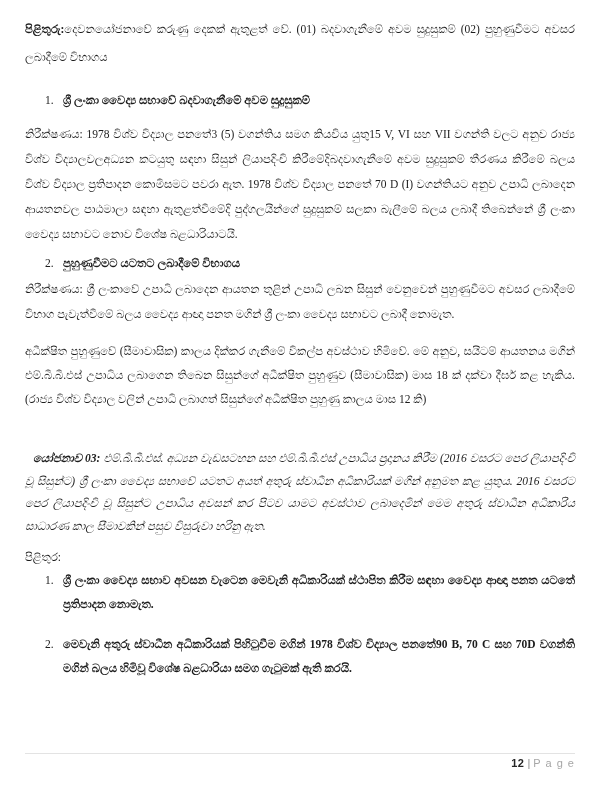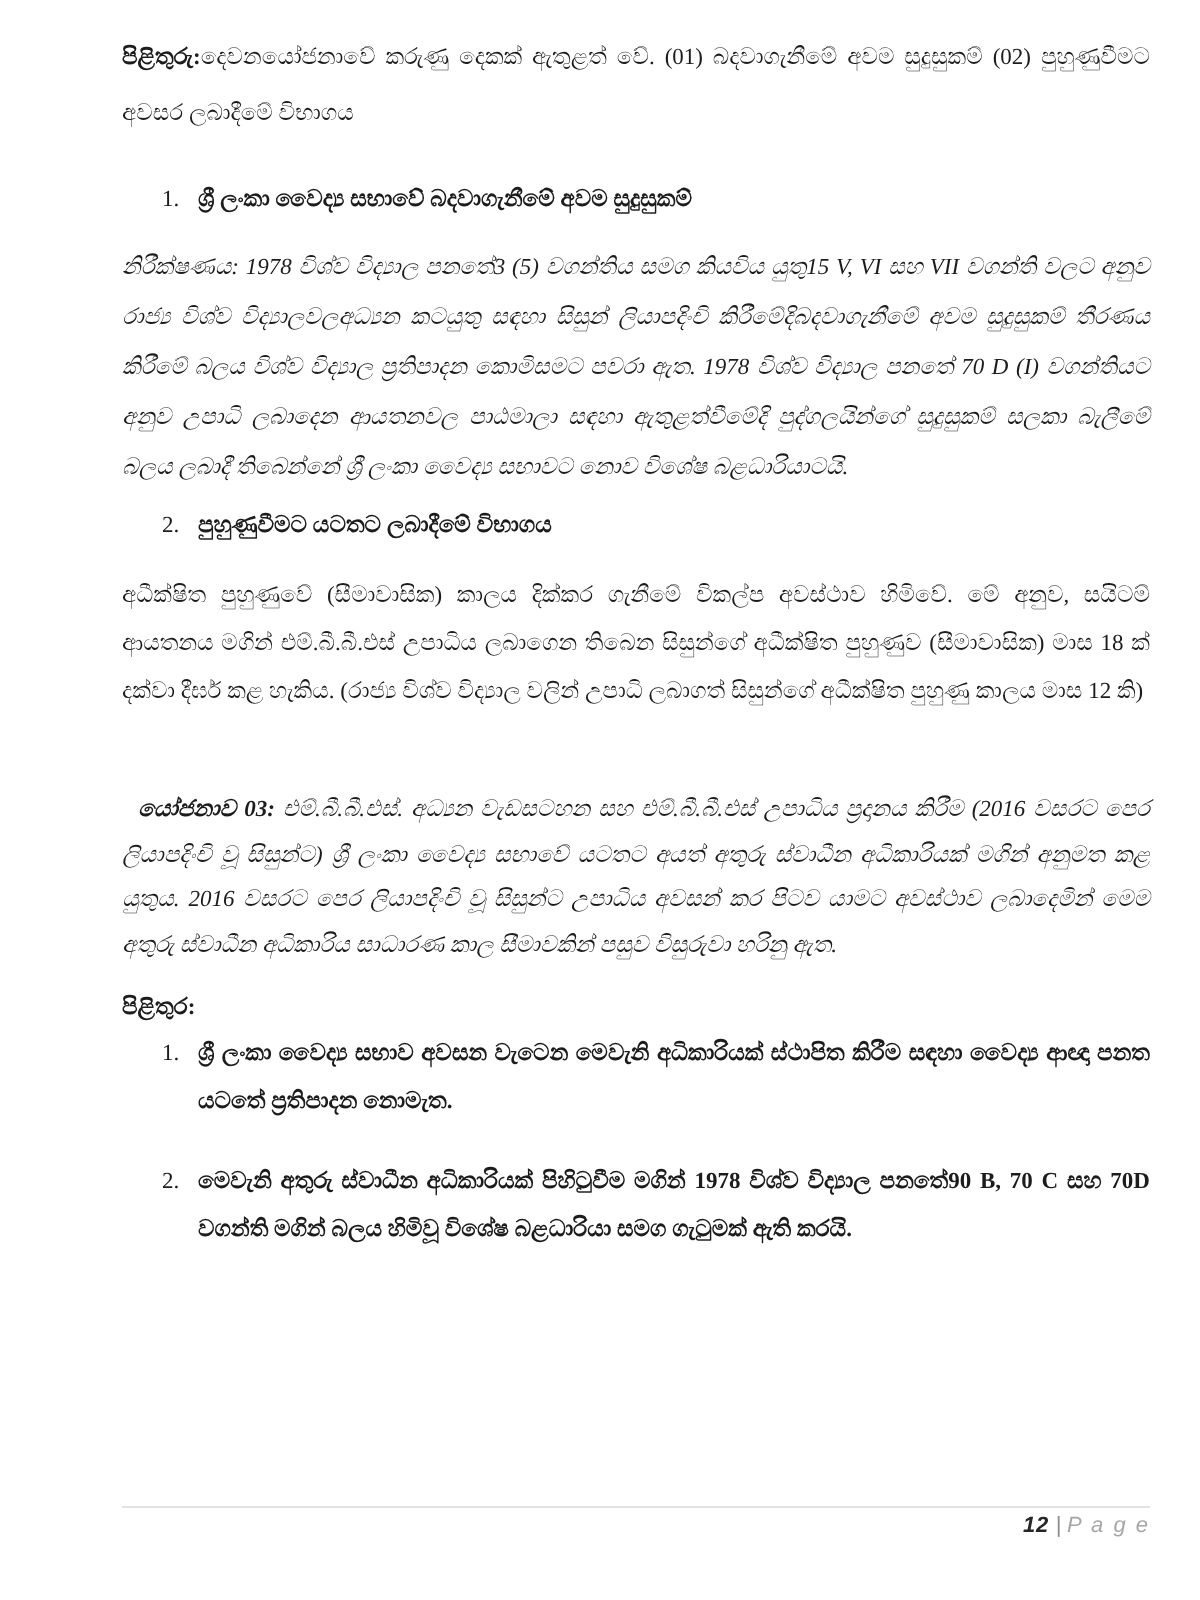--- a/index.html
+++ b/index.html
@@ -8,37 +8,36 @@
     background: #ffffff;
     position: relative;
     font-family: "Liberation Serif", "DejaVu Serif", serif;
     color: #1c1c1c;
     overflow: hidden;
   }
   .page {
     position: absolute;
     inset: 0;
     padding: 15px 25px 0 25px;
-    margin-left: 36px;
   }
   .para {
     font-size: 11.5px;
     line-height: 25px;
     text-align: justify;
   }
   .intro { line-height: 28px; margin-bottom: 18px; }
   .lead { font-weight: bold; }
-  .obs1 { margin-top: 11px; line-height: 25px; font-style: italic; }
+  .obs1 { margin-top: 11px; line-height: 25px; }
   .obs2 { margin-top: 3px; line-height: 25px; }
   .internship { margin-top: 12px; line-height: 24px; }
   .proposal { margin-top: 36px; line-height: 22.5px; text-indent: 8px; font-style: italic; }
   .answer-heading {
     margin-top: 9px;
     font-size: 11.5px;
-    font-weight: bold;
+    font-weight: normal;
     line-height: 22px;
   }
   .num-item {
     display: flex;
     margin-left: 20px;
     font-size: 11.5px;
   }
   .num-item .num {
     flex: none;
     width: 18px;
@@ -59,21 +58,20 @@
   .footer {
     position: absolute;
     left: 25px;
     right: 25px;
     top: 753px;
     border-top: 1px solid #e3e3e3;
     text-align: right;
     padding-top: 3px;
     font-family: "Liberation Sans", "DejaVu Sans", sans-serif;
     font-size: 11px;
-    font-style: italic;
   }
   .footer .pg-num { color: #262626; font-weight: bold; letter-spacing: 0.5px; }
   .footer .pg-sep { color: #8c8c8c; padding: 0 3px; }
   .footer .pg-label { color: #a6a6a6; letter-spacing: 1px; }
 </style>
 </head>
 <body>
 
 <div class="page">
 
@@ -84,20 +82,21 @@
     <div class="txt">ශ්‍රී ලංකා වෛද්‍ය සභාවේ බදවාගැනීමේ අවම සුදුසුකම්</div>
   </div>
 
   <p class="para obs1">නිරීක්ෂණය: 1978 විශ්ව විද්‍යාල පනතේ3 (5) වගන්තිය සමග කියවිය යුතු15 V, VI සහ VII වගන්ති වලට අනුව රාජ්‍ය විශ්ව විද්‍යාලවලඅධ්‍යන කටයුතු සඳහා සිසුන් ලියාපදිංචි කිරීමේදිබදවාගැනීමේ අවම සුදුසුකම් තීරණය කිරීමේ බලය විශ්ව විද්‍යාල ප්‍රතිපාදන කොමිසමට පවරා ඇත. 1978 විශ්ව විද්‍යාල පනතේ 70 D (I)  වගන්තියට අනුව උපාධි ලබාදෙන ආයතනවල පාඨමාලා සඳහා ඇතුළත්වීමේදි පුද්ගලයින්ගේ සුදුසුකම් සලකා බැලීමේ බලය ලබාදී තිබෙන්නේ ශ්‍රී ලංකා වෛද්‍ය සභාවට නොව විශේෂ බළධාරියාටයි.</p>
 
   <div class="num-item point2">
     <span class="num">2.</span>
     <div class="txt">පුහුණුවීමට යටතට ලබාදීමේ විභාගය</div>
   </div>
 
+  <p class="para obs2">නිරීක්ෂණය: ශ්‍රී ලංකාවේ උපාධි ලබාදෙන ආයතන තුළින් උපාධි ලබන සිසුන් වෙනුවෙන් පුහුණුවීමට අවසර ලබාදීමේ විභාග පැවැත්වීමේ බලය වෛද්‍ය ආඥා පනත මගින් ශ්‍රී ලංකා වෛද්‍ය සභාවට ලබාදී නොමැත.</p>
 
   <p class="para internship">අධීක්ෂිත පුහුණුවේ (සීමාවාසික) කාලය දික්කර ගැනීමේ විකල්ප අවස්ථාව හිමිවේ. මේ අනුව, සයිටම් ආයතනය මගින් එම්.බී.බී.එස් උපාධිය ලබාගෙන තිබෙන සිසුන්ගේ අධීක්ෂිත පුහුණුව (සීමාවාසික) මාස 18 ක් දක්වා දීර්ඝ කළ හැකිය. (රාජ්‍ය විශ්ව විද්‍යාල වලින් උපාධි ලබාගත් සිසුන්ගේ අධීක්ෂිත පුහුණු කාලය මාස 12 කි)</p>
 
   <p class="para proposal"><span class="lead">යෝජනාව 03:</span><span> එම්.බී.බී.එස්. අධ්‍යන වැඩසටහන සහ එම්.බී.බී.එස් උපාධිය ප්‍රදානය කිරීම (2016 වසරට පෙර ලියාපදිංචි වූ සිසුන්ට) ශ්‍රී ලංකා වෛද්‍ය සභාවේ යටතට අයත් අතුරු ස්වාධීන අධිකාරියක් මගින් අනුමත කළ යුතුය. 2016 වසරට පෙර ලියාපදිංචි වූ සිසුන්ට උපාධිය අවසන් කර පිටව යාමට අවස්ථාව ලබාදෙමින් මෙම අතුරු ස්වාධීන අධිකාරිය සාධාරණ කාල සීමාවකින් පසුව විසුරුවා හරිනු ඇත.</span></p>
 
   <p class="answer-heading">පිළිතුර:</p>
 
   <div class="num-item ans1">
     <span class="num">1.</span>
     <div class="txt">ශ්‍රී ලංකා වෛද්‍ය සභාව අවසන වැටෙන මෙවැනි අධිකාරියක් ස්ථාපිත කිරීම සඳහා වෛද්‍ය ආඥා පනත යටතේ ප්‍රතිපාදන නොමැත.</div>

